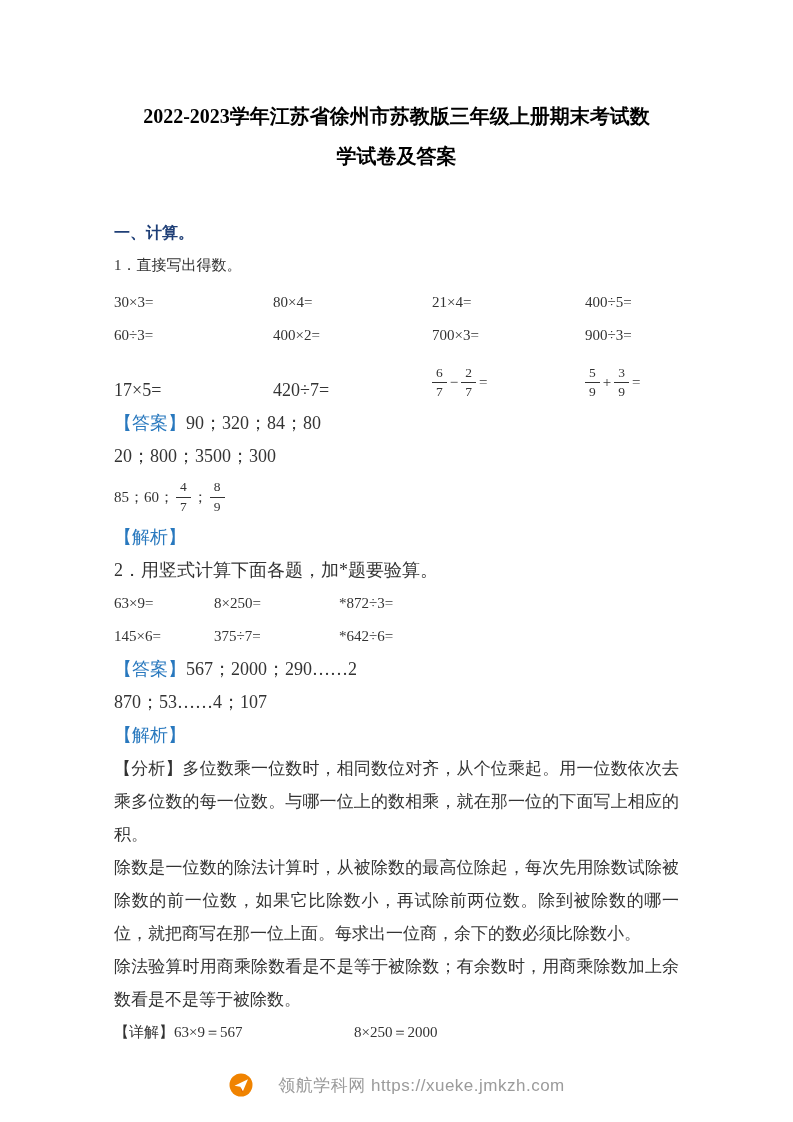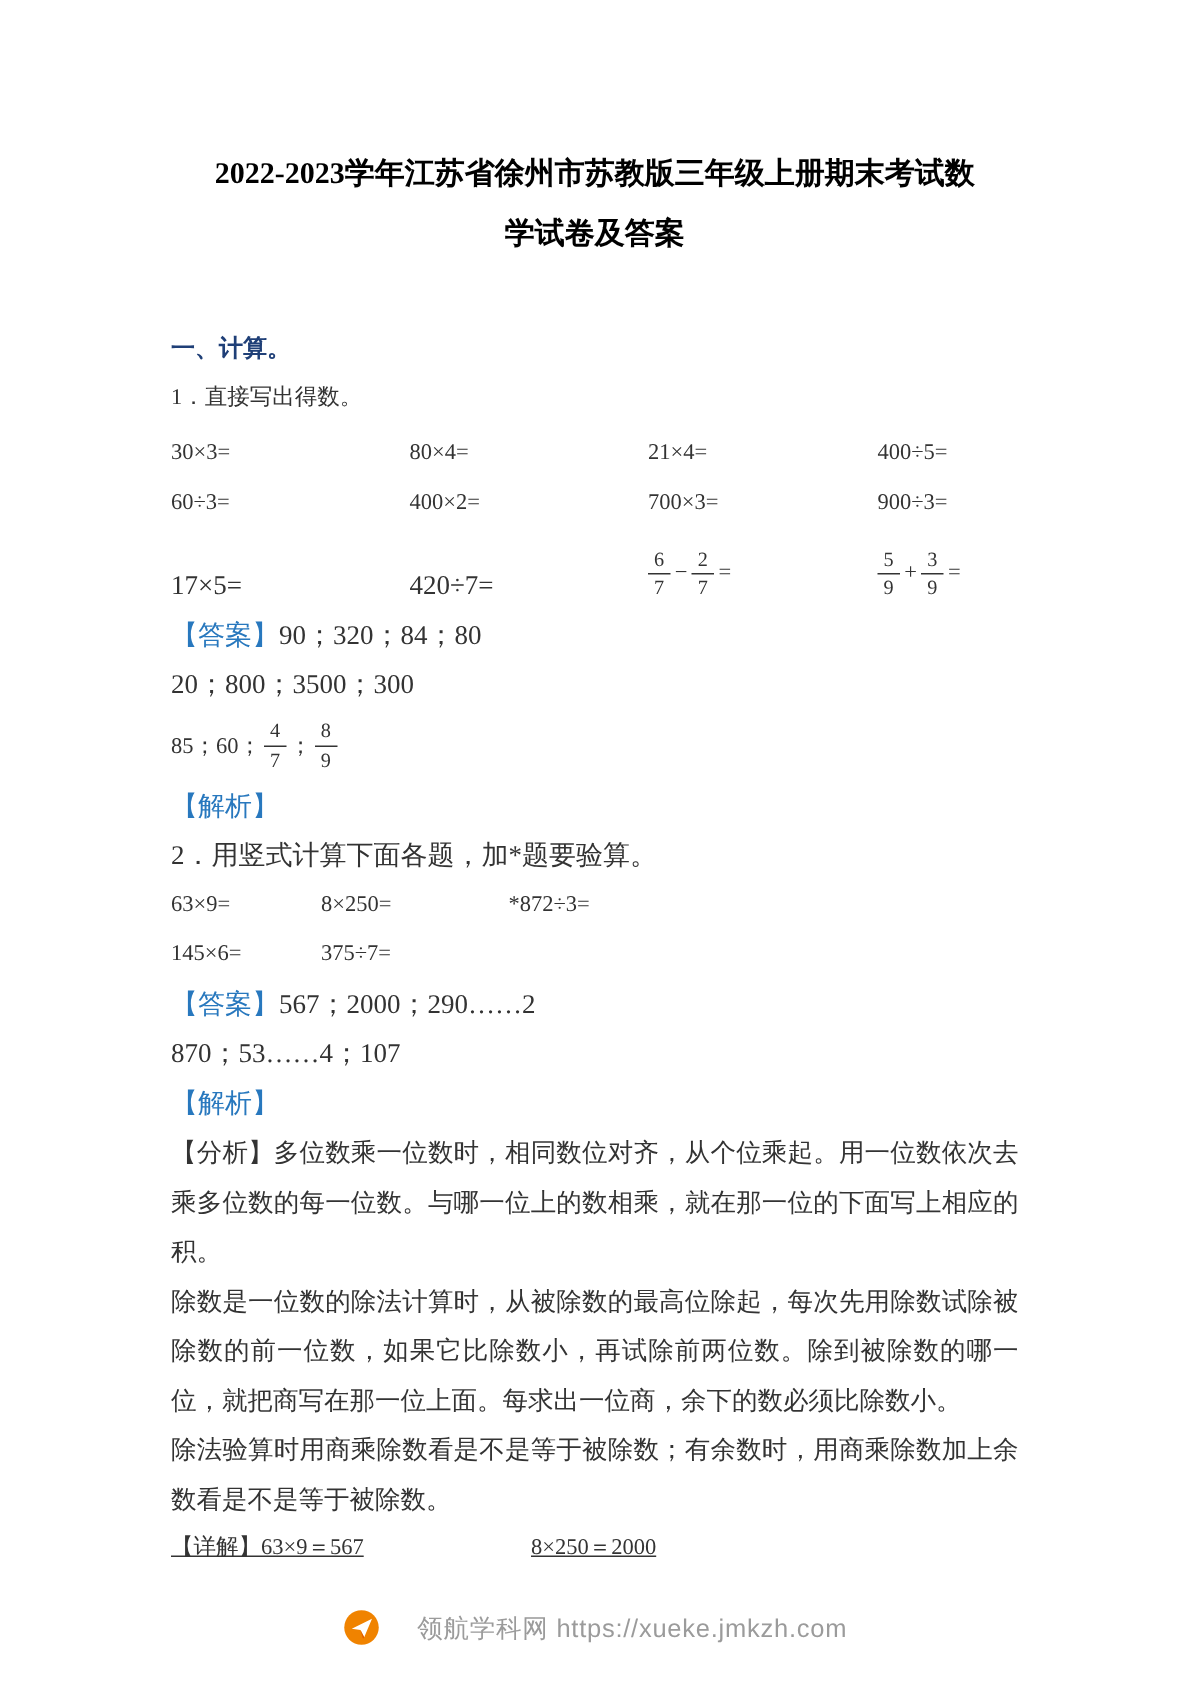--- a/index.html
+++ b/index.html
@@ -25,21 +25,21 @@
   .frac-expr{display:inline-flex;align-items:center;gap:3px;position:relative;top:-7px;justify-self:start;}
   .frac{display:inline-flex;flex-direction:column;align-items:center;font-size:13.5px;line-height:1.2;vertical-align:middle;}
   .frac .fnum{border-bottom:1px solid #333333;padding:0 4px 1px 4px;}
   .frac .fden{padding:1px 4px 0 4px;}
   .line{font-size:18px;line-height:33px;}
   .blue{color:var(--accent-blue);}
   .ans-frac-line{display:flex;align-items:center;height:48px;font-size:15px;font-family:Liberation Serif, serif;}
   .ans-frac-line .frac{margin:0 2px;}
   .q2-grid{display:grid;grid-template-columns:100px 125px 1fr;font-size:15px;line-height:33px;}
   .para{font-size:17px;line-height:33px;text-align:justify;}
-  .detail-line{display:grid;grid-template-columns:240px 1fr;font-size:15px;line-height:33px;text-decoration:underline;}
+  .detail-line{display:grid;grid-template-columns:240px 1fr;font-size:15px;line-height:33px;}
   .footer{position:absolute;left:0;right:0;bottom:24px;display:flex;justify-content:center;align-items:center;gap:24px;}
   .footer-text{color:var(--footer-gray);font-size:17px;font-family:"Liberation Sans","DejaVu Sans",sans-serif;letter-spacing:0.5px;}
   .logo{display:inline-flex;align-items:center;}
 </style>
 </head>
 <body>
 
 <div class="page">
 
   <div class="title">
@@ -121,20 +121,21 @@
 
   <div class="q2-grid">
     <span>63×9=</span>
     <span>8×250=</span>
     <span>*872÷3=</span>
   </div>
 
   <div class="q2-grid">
     <span>145×6=</span>
     <span>375÷7=</span>
+    <span>*642÷6=</span>
   </div>
 
   <div class="line">
     <span class="blue">【答案】</span><span>567；2000；290……2</span>
   </div>
 
   <div class="line">870；53……4；107</div>
 
   <div class="line">
     <span class="blue">【解析】</span>

